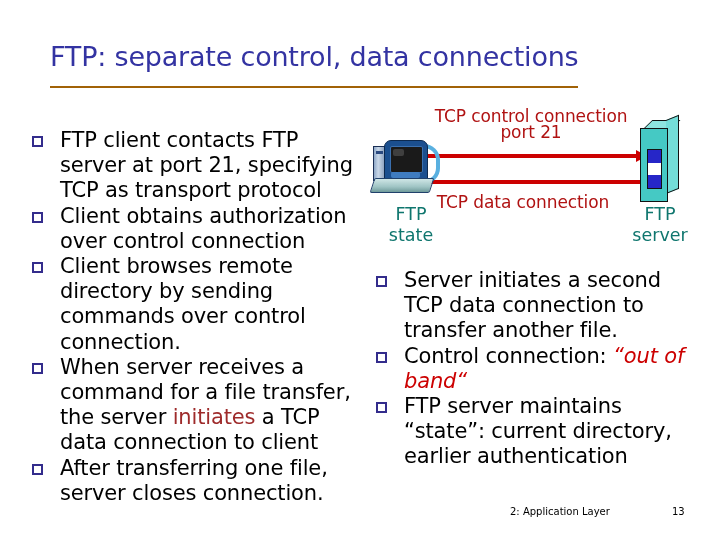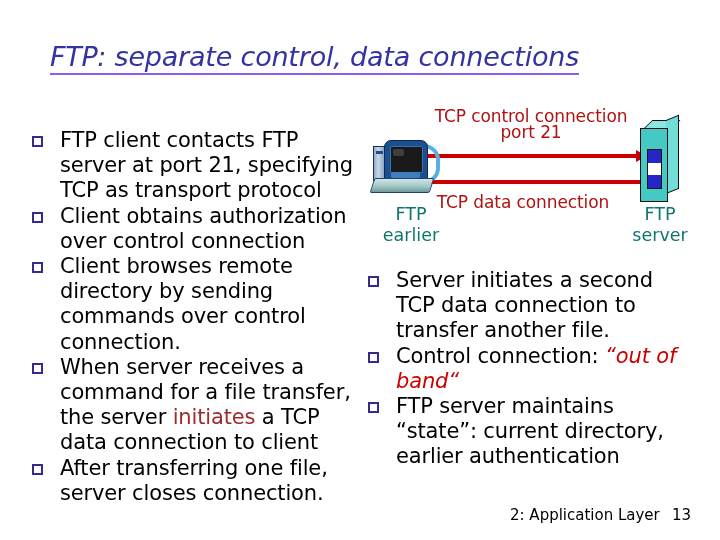--- a/index.html
+++ b/index.html
@@ -23,24 +23,23 @@
     top: 41px;
     width: 624px;
     font-family: "DejaVu Sans", sans-serif;
     font-size: 27px;
     font-weight: 400;
     letter-spacing: -0.2px;
     color: #3333a2;
     white-space: nowrap;
   }
   #slide-title .title-text {
-    border-bottom: 2px solid #8b5cf6;
-    padding-bottom: 1px;
+    border-bottom: 2px solid #a16207;
+    padding-bottom: 14px;
     display: inline-block;
-    font-style: italic;
   }
 
   
   .bullet-list {
     position: absolute;
     margin: 0;
     padding: 0;
     list-style: none;
   }
   .bullet-item {
@@ -59,21 +58,21 @@
     width: 7px;
     height: 7px;
     border: 2px solid #332c8c;
     background: #ffffff;
     box-sizing: content-box;
   }
   .hl-maroon { color: #9e2b2b; }
   .hl-red    { color: #cc0000; font-style: italic; }
 
   #left-column  { left: 28px;  top: 128px; width: 330px; }
-  #right-column { left: 364px; top: 268px; width: 330px; }
+  #right-column { left: 372px; top: 268px; width: 330px; }
 
   
   #diagram {
     position: absolute;
     left: 366px;
     top: 108px;
     width: 340px;
     height: 150px;
   }
   .diag-label {
@@ -230,21 +229,21 @@
     width: 13px; height: 13px;
     background: #2626c8;
   }
 
   
   #footer {
     position: absolute;
     left: 0; right: 8px;
     top: 506px;
     height: 20px;
-    font-size: 15px;
+    font-size: 10px;
     color: #000000;
   }
   #footer-title {
     position: absolute;
     left: 510px; top: 0;
     white-space: nowrap;
   }
   #footer-page {
     position: absolute;
     left: 672px; top: 0;
@@ -316,21 +315,21 @@
     <div id="server-front">
       <div id="server-panel">
         <div id="server-panel-top"></div>
         <div id="server-panel-bottom"></div>
       </div>
     </div>
   </div>
 
   <div class="endpoint-label" id="label-client">
     <div>FTP</div>
-    <div>earlier</div>
+    <div>state</div>
   </div>
 
   <div class="endpoint-label" id="label-server">
     <div>FTP</div>
     <div>server</div>
   </div>
 </div>
 
 <ul class="bullet-list" id="right-column">
   <li class="bullet-item">

